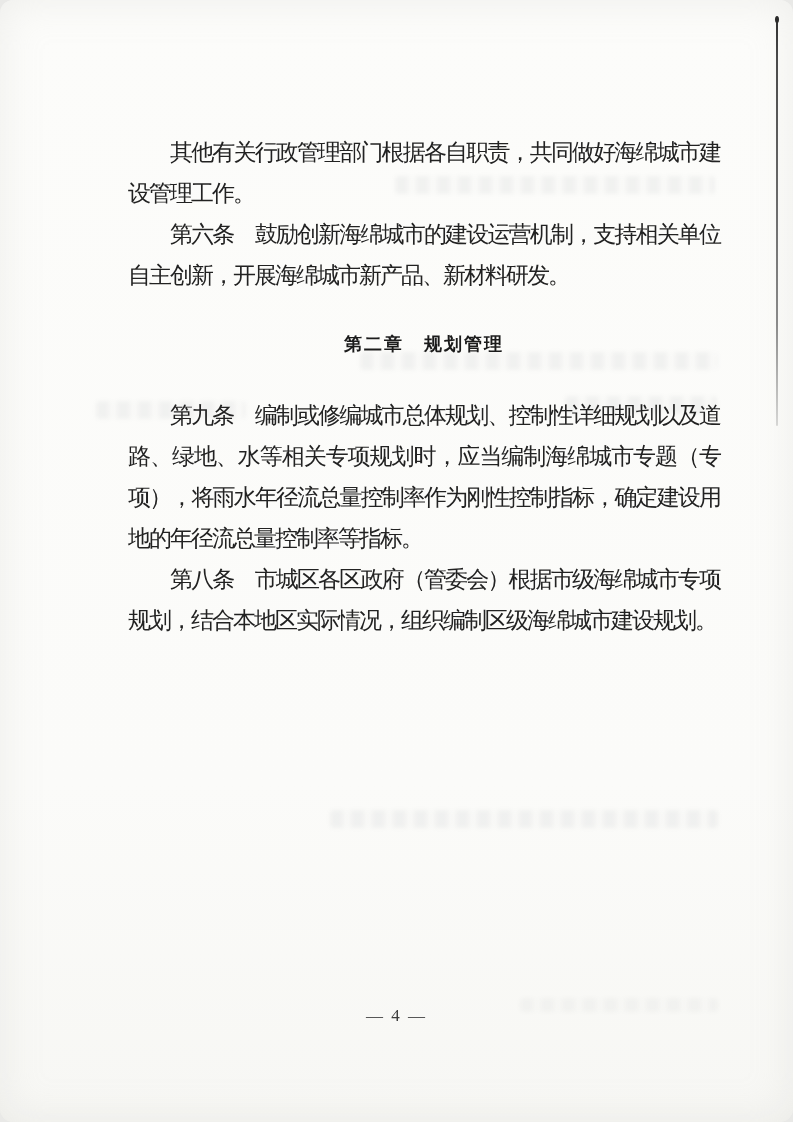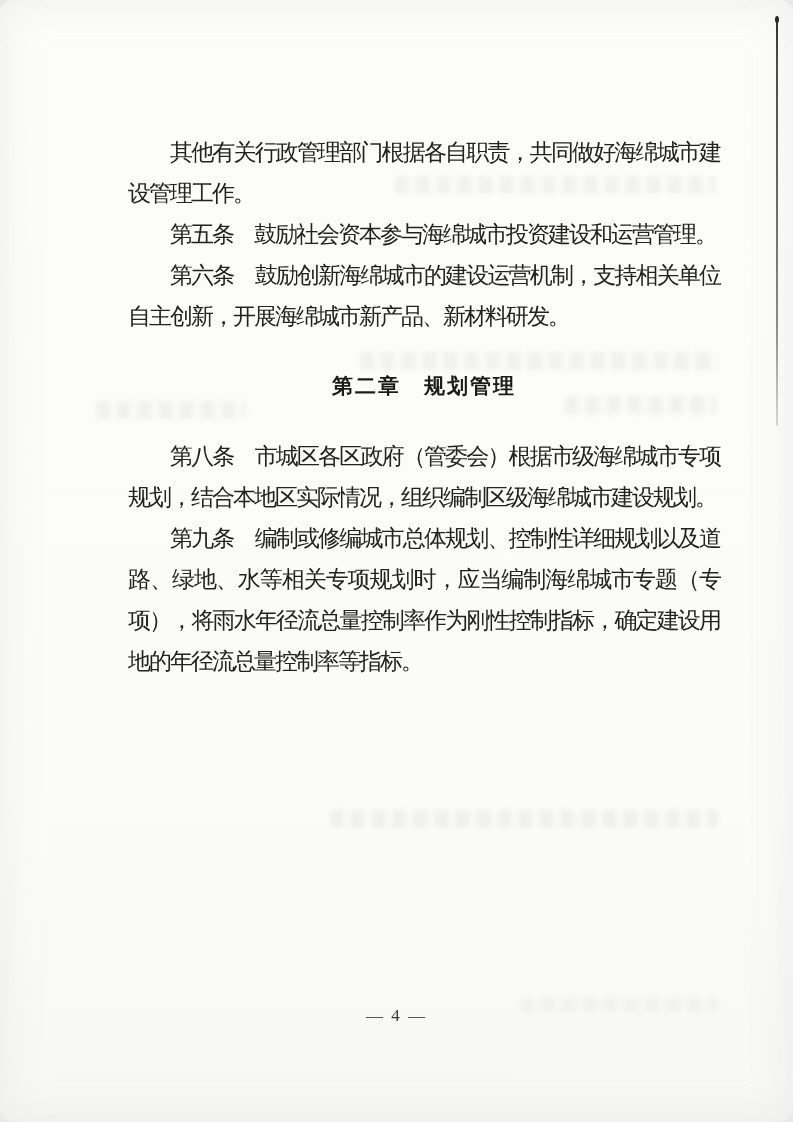--- a/index.html
+++ b/index.html
@@ -33,21 +33,21 @@
     text-align: justify;
   }
   .body-paragraph {
     margin: 0;
     text-indent: 42px;
   }
   .chapter-heading {
     margin: 28px 0 30px 0;
     text-align: center;
     text-indent: 0;
-    font-size: 21px;
+    font-size: 18px;
     line-height: 41px;
     font-weight: bold;
     letter-spacing: 2px;
     color: #1b1b1b;
     font-family: "Liberation Sans", "DejaVu Sans", sans-serif;
   }
 
   
   .page-number {
     position: absolute;
@@ -109,22 +109,21 @@
 
   <div class="bleed b1"></div>
   <div class="bleed b2"></div>
   <div class="bleed b3"></div>
   <div class="bleed b4"></div>
   <div class="bleed b5"></div>
   <div class="bleed b6"></div>
 
   <main class="content">
       <p class="body-paragraph">其他有关行政管理部门根据各自职责，共同做好海绵城市建设管理工作。</p>
-      <p class="body-paragraph">第五条　鼓励社会资本参与海绵城市投资建设和运营管理。</p>
       <p class="body-paragraph">第六条　鼓励创新海绵城市的建设运营机制，支持相关单位自主创新，开展海绵城市新产品、新材料研发。</p>
       <h2 class="chapter-heading">第二章　规划管理</h2>
+      <p class="body-paragraph">第九条　编制或修编城市总体规划、控制性详细规划以及道路、绿地、水等相关专项规划时，应当编制海绵城市专题（专项），将雨水年径流总量控制率作为刚性控制指标，确定建设用地的年径流总量控制率等指标。</p>
       <p class="body-paragraph">第八条　市城区各区政府（管委会）根据市级海绵城市专项规划，结合本地区实际情况，组织编制区级海绵城市建设规划。</p>
-      <p class="body-paragraph">第九条　编制或修编城市总体规划、控制性详细规划以及道路、绿地、水等相关专项规划时，应当编制海绵城市专题（专项），将雨水年径流总量控制率作为刚性控制指标，确定建设用地的年径流总量控制率等指标。</p>
     </main>
 
   <div class="page-number">— 4 —</div>
 
 </div>
 
 </body></html>

